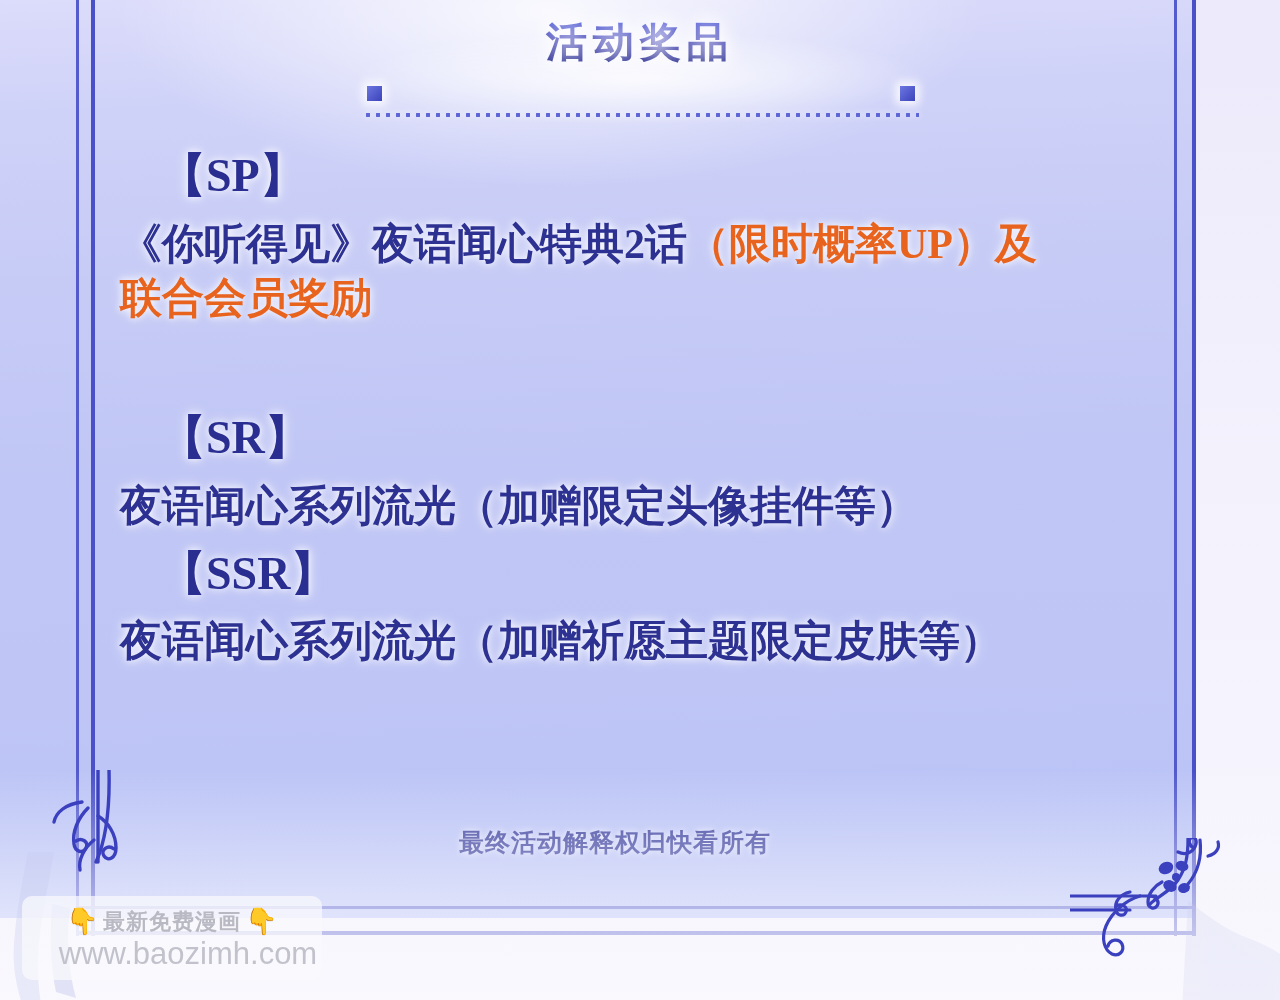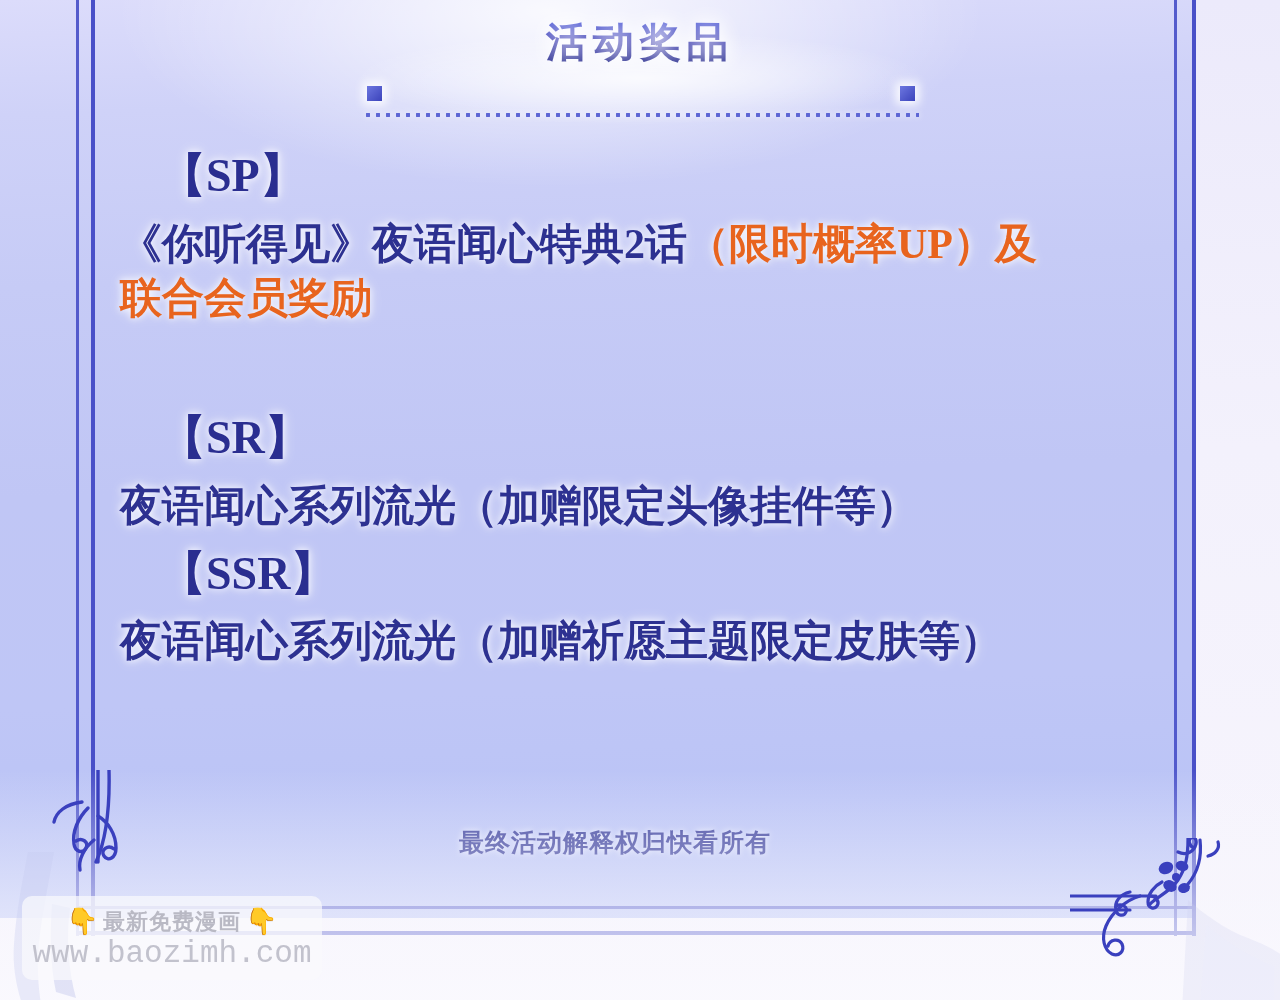--- a/index.html
+++ b/index.html
@@ -265,25 +265,25 @@
   }
   .wm-text {
     font-family: "Liberation Sans", "DejaVu Sans", sans-serif;
     font-weight: bold;
     font-size: 22px;
     letter-spacing: 1px;
     color: #b9b9c4;
   }
   .wm-url {
     position: absolute;
-    left: 0;
+    left: 16px;
     top: 40px;
     width: 300px;
     text-align: center;
-    font-family: Liberation Mono, monospace;
+    font-family: Liberation Sans, sans-serif;
     font-size: 31px;
     letter-spacing: 0px;
     color: #c2c2cd;
   }
 </style>
 </head>
 <body>
 
 <div id="page">
 

